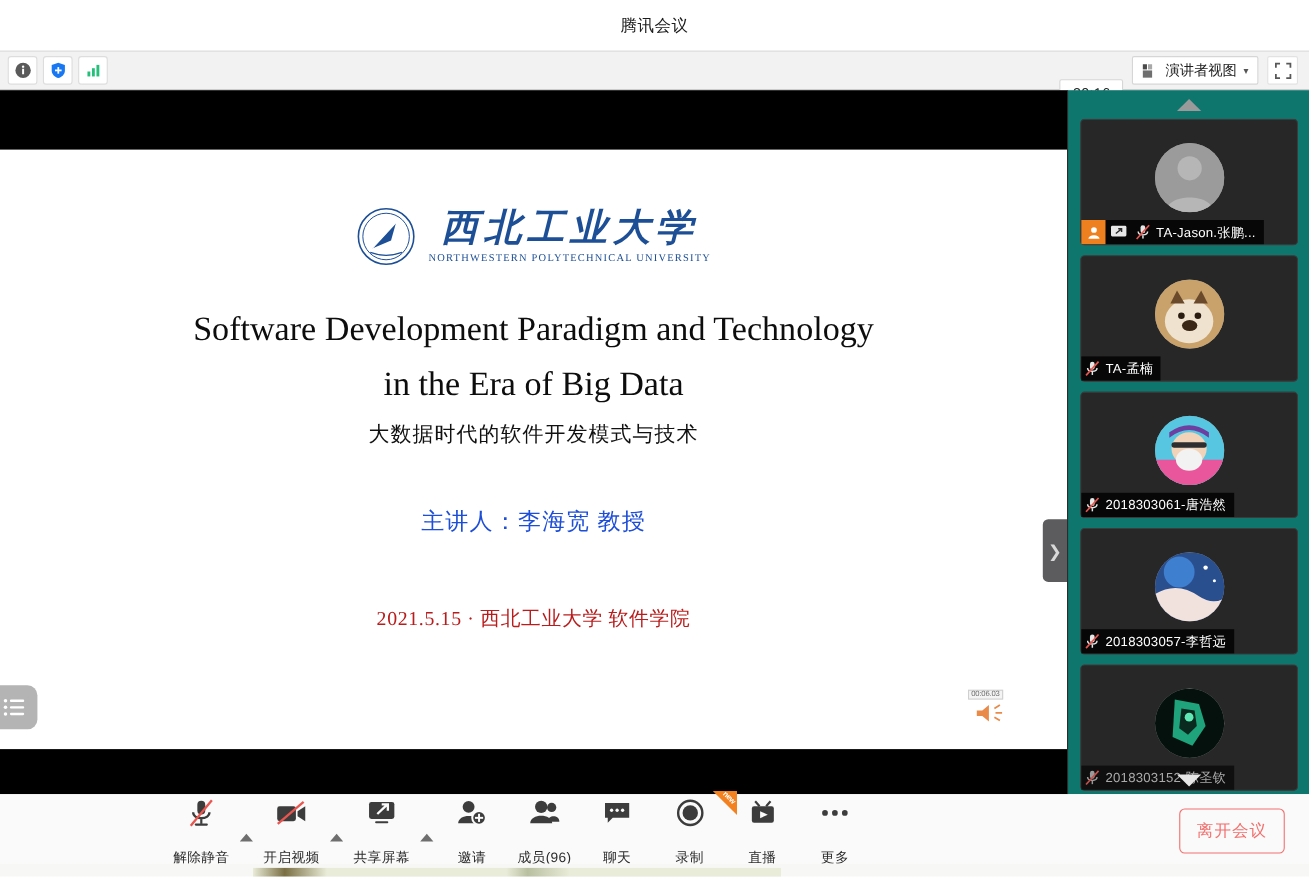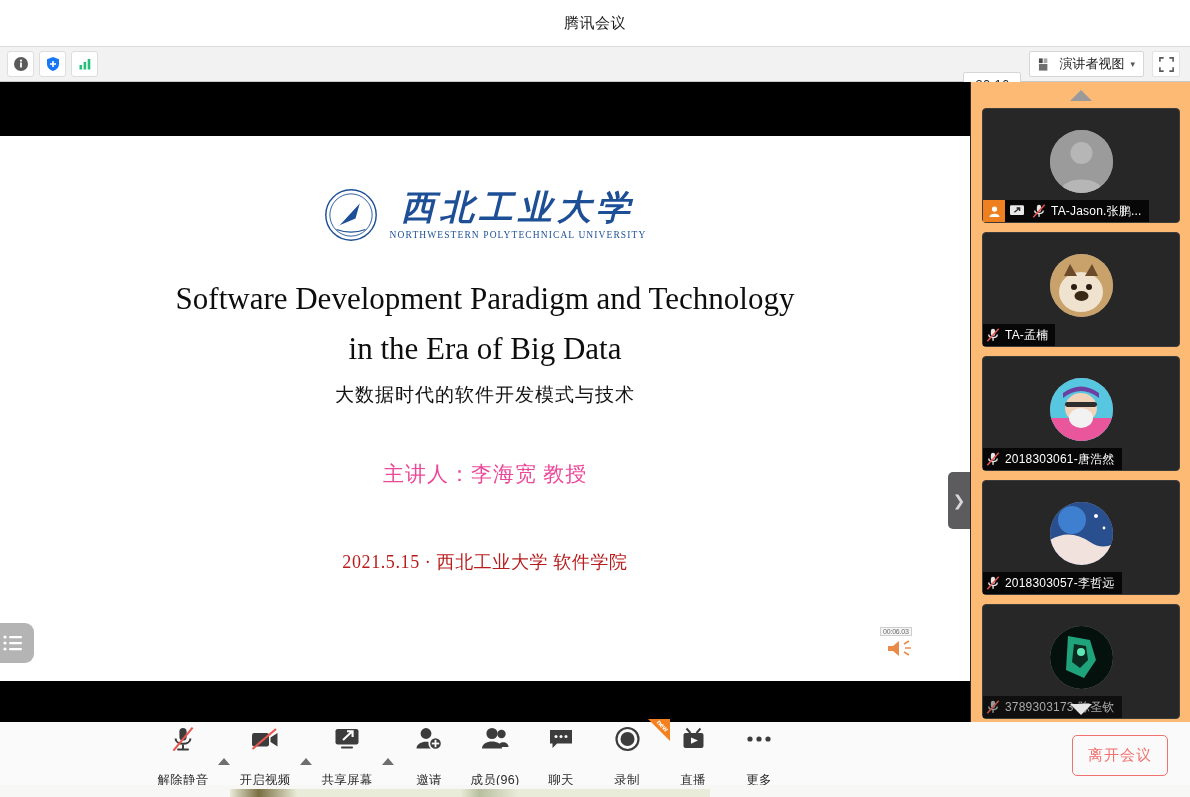--- a/index.html
+++ b/index.html
@@ -78,21 +78,21 @@
     font-family: "Liberation Serif", serif;
     font-size: 31px; color: #0d0d0d; text-align: center;
     line-height: 1.62; margin-top: 32px; font-weight: normal;
   }
   .slide-subtitle {
     font-family: "Liberation Sans", sans-serif;
     font-size: 19px; color: #111; margin-top: 8px; letter-spacing: 1px;
   }
   .slide-presenter {
     font-family: "Liberation Serif", serif;
-    font-size: 21px; color: #ec4899; margin-top: 52px; letter-spacing: 1px;
+    font-size: 21px; color: #1d4ed8; margin-top: 52px; letter-spacing: 1px;
   }
   .slide-footer {
     font-family: "Liberation Serif", serif;
     font-size: 18px; color: #b91c1c; margin-top: 62px; letter-spacing: .6px;
   }
 
   
   .audio-clip {
     position: absolute; right: 48px; bottom: 20px;
     width: 40px; height: 34px;
@@ -118,21 +118,21 @@
     position: absolute; left: 948px; top: 390px;
     width: 22px; height: 57px; border-radius: 5px 0 0 5px;
     background: #5c5c5e;
     display: flex; align-items: center; justify-content: center;
     color: #d8d8d8; font-size: 15px;
   }
 
   
   .panel {
     position: absolute; left: 970px; top: 82px; width: 220px; height: 640px;
-    background: #fdba74;
+    background: #0f766e;
     border-left: 1px solid #2c2c2c;
   }
   .scroll-arrow {
     width: 100%; height: 26px;
     display: flex; align-items: center; justify-content: center;
   }
   .tri-up { width: 0; height: 0; border-left: 11px solid transparent; border-right: 11px solid transparent; border-bottom: 11px solid #9a9a9a; }
   .tri-down { width: 0; height: 0; border-left: 11px solid transparent; border-right: 11px solid transparent; border-top: 11px solid #e6e6e6; }
   .scroll-arrow.bottom { position: absolute; left: 0; bottom: 0; }
 
@@ -442,21 +442,21 @@
         </div>
         <div class="namebar">
           <div class="mic-badge">
             <svg width="16" height="16" viewBox="0 0 18 18">
               <rect x="6.6" y="2" width="4.8" height="8.2" rx="2.4" fill="#9a9a9a"></rect>
               <path d="M4.2 8.4 C4.2 13 13.8 13 13.8 8.4" stroke="#9a9a9a" stroke-width="1.5" fill="none"></path>
               <rect x="8.3" y="12.4" width="1.5" height="3.2" fill="#9a9a9a"></rect>
               <path d="M2.6 16 L15.4 2" stroke="#c4514c" stroke-width="1.7"></path>
             </svg>
           </div>
-          <div class="pname">3789303173-陈圣钦</div>
+          <div class="pname">2018303152-陈圣钦</div>
         </div>
       </div>
 
     </div>
 
     <div class="scroll-arrow bottom">
       <div class="tri-down"></div>
     </div>
   </div>
 

